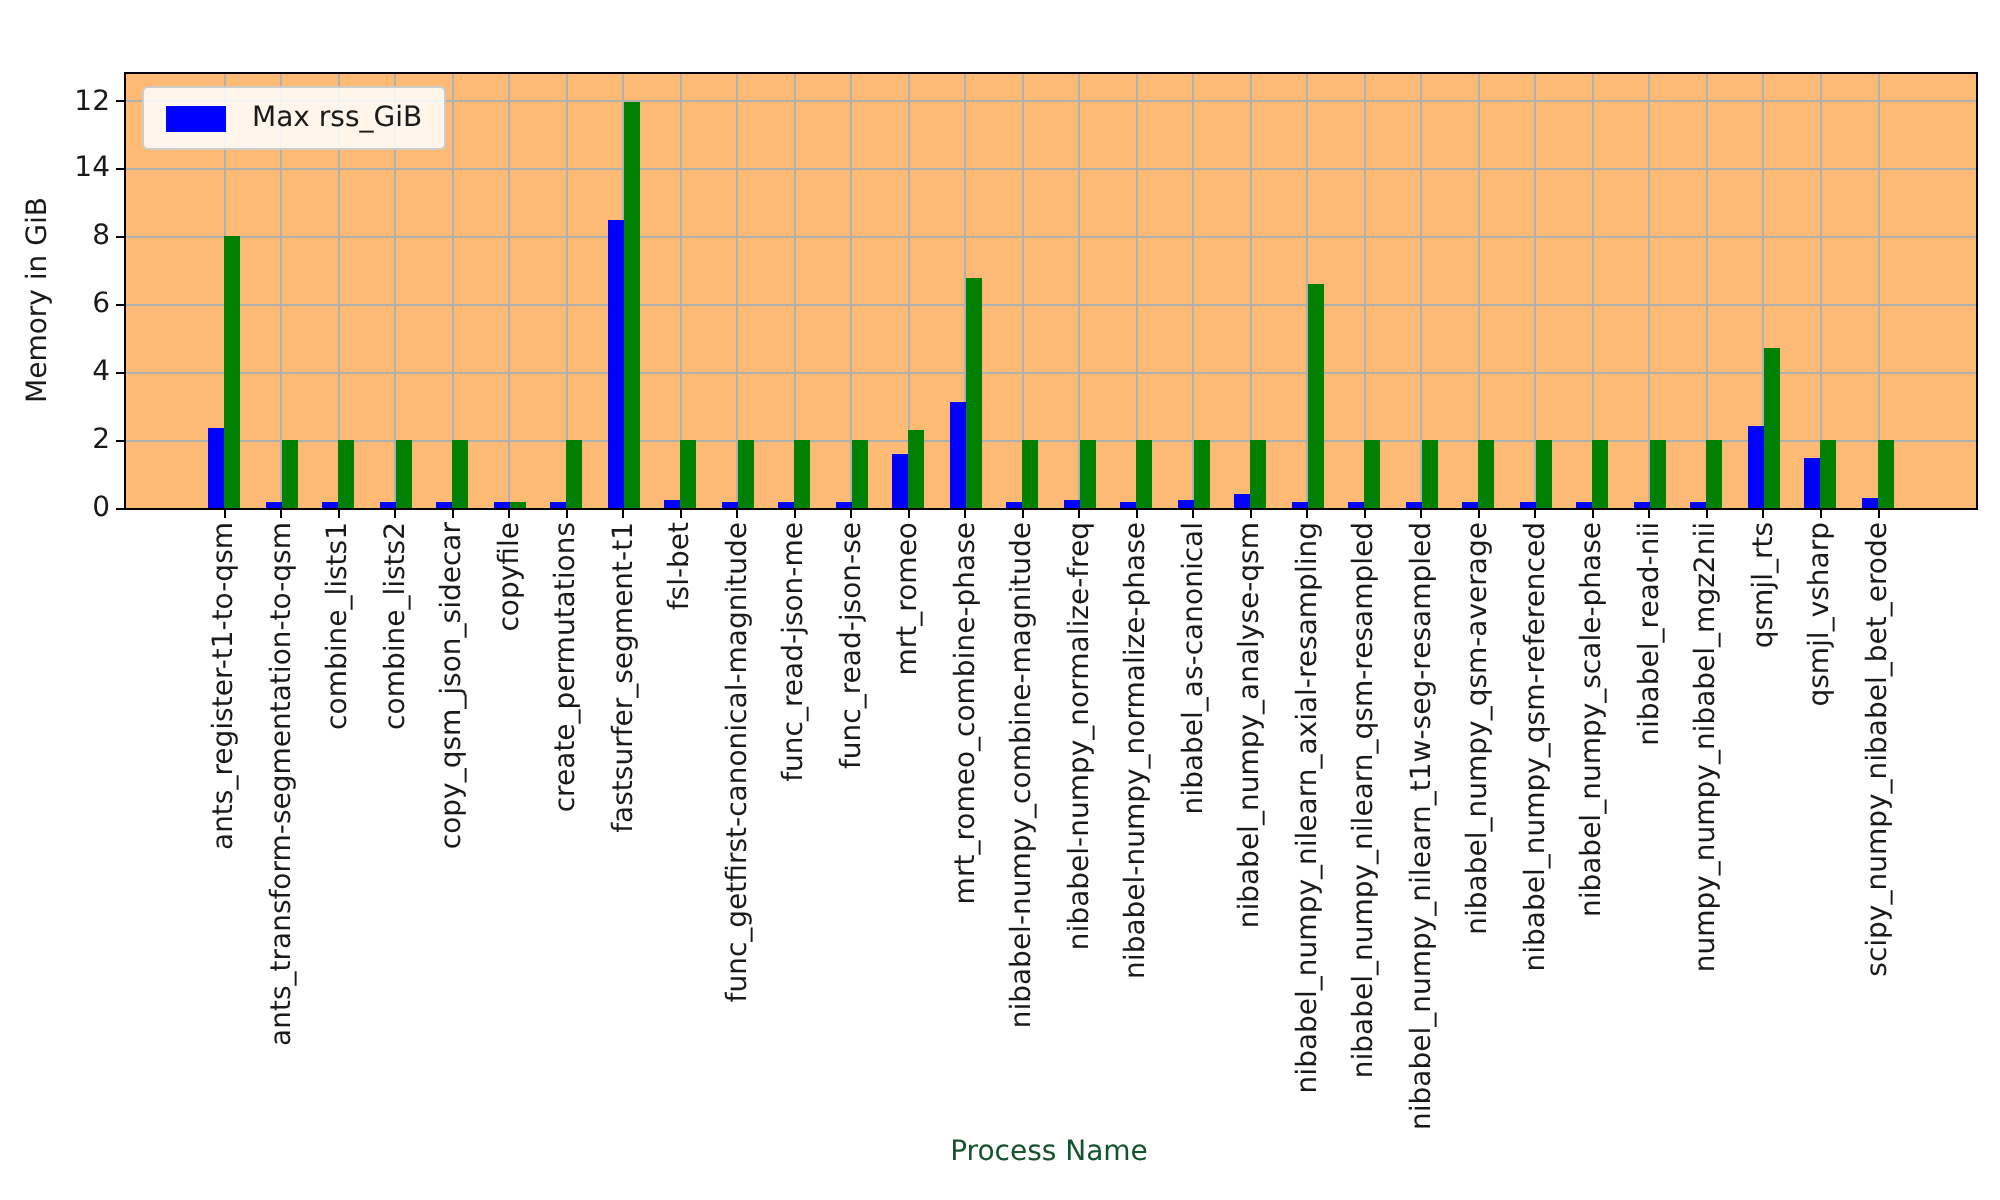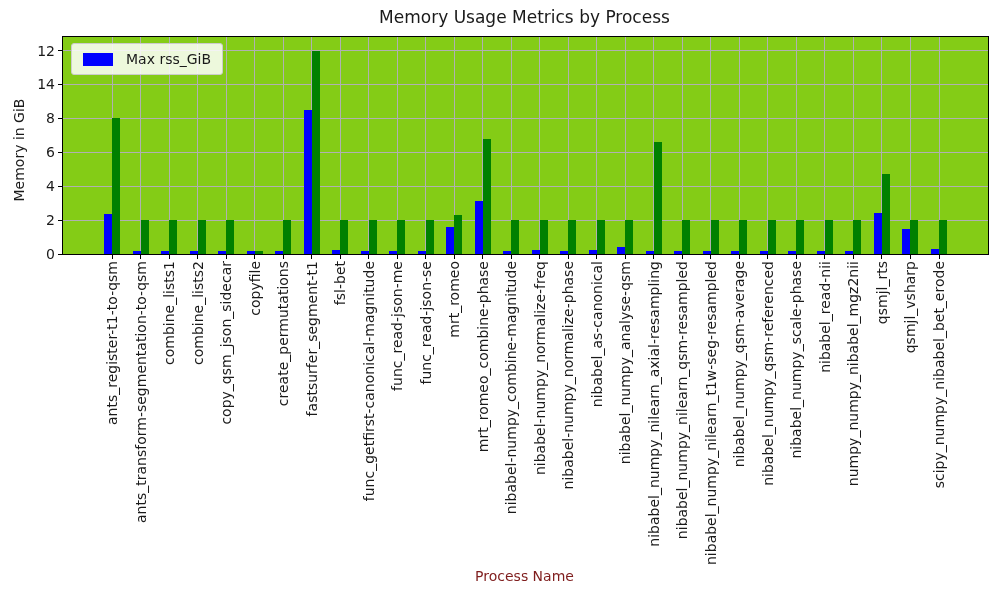--- a/index.html
+++ b/index.html
@@ -17,21 +17,21 @@
     left: 62px; top: 7px; width: 925px;
     text-align: center;
     font-size: 17px;
     color: #1a1a1a;
   }
   .plot-area {
     position: absolute;
     left: 62px; top: 36px;
     width: 925px; height: 217px;
     border: 1px solid #000000;
-    background: #84cc16;
+    background: #fdba74;
     overflow: visible;
   }
   .gridline-h {
     position: absolute; left: 0; width: 100%; height: 1px;
     background: #b0b0b0; z-index: 1;
   }
   .gridline-v {
     position: absolute; top: 0; height: 100%; width: 1px;
     background: #b0b0b0; z-index: 1;
   }
@@ -57,39 +57,38 @@
     transform-origin: 100% 0;
     transform: rotate(-90deg);
   }
   .y-axis-label {
     position: absolute; left: -41px; top: 140px; width: 120px; height: 20px;
     line-height: 20px; text-align: center; font-size: 14px; color: #1a1a1a;
     transform: rotate(-90deg);
   }
   .x-axis-label {
     position: absolute; left: 62px; top: 568px; width: 925px;
-    text-align: center; font-size: 14px; color: #7f1d1d;
+    text-align: center; font-size: 14px; color: #14532d;
   }
   .legend {
     position: absolute; left: 8px; top: 6px; z-index: 5;
     background: rgba(255,255,255,0.85);
     border: 1px solid #cccccc;
     border-radius: 3px;
     padding: 7px 11px;
     display: flex; flex-direction: column; gap: 6px;
   }
   .legend-row { display: flex; align-items: center; gap: 13px; }
   .legend-swatch { width: 30px; height: 13px; flex: 0 0 auto; }
   .legend-label { font-size: 14px; white-space: nowrap; color: #1a1a1a; }
 </style>
 </head>
 <body>
 
 <div class="figure">
-  <div class="chart-title">Memory Usage Metrics by Process</div>
 
   <div class="plot-area">
     <div class="legend">
       <div class="legend-row">
         <span class="legend-swatch" style="background: rgb(0, 0, 255);"></span>
         <span class="legend-label">Max rss_GiB</span>
       </div>
     </div>
   <div class="y-tick-mark" style="top: 216.5px;"></div>
       <div class="y-tick-label" style="top: 208px;">0</div>

